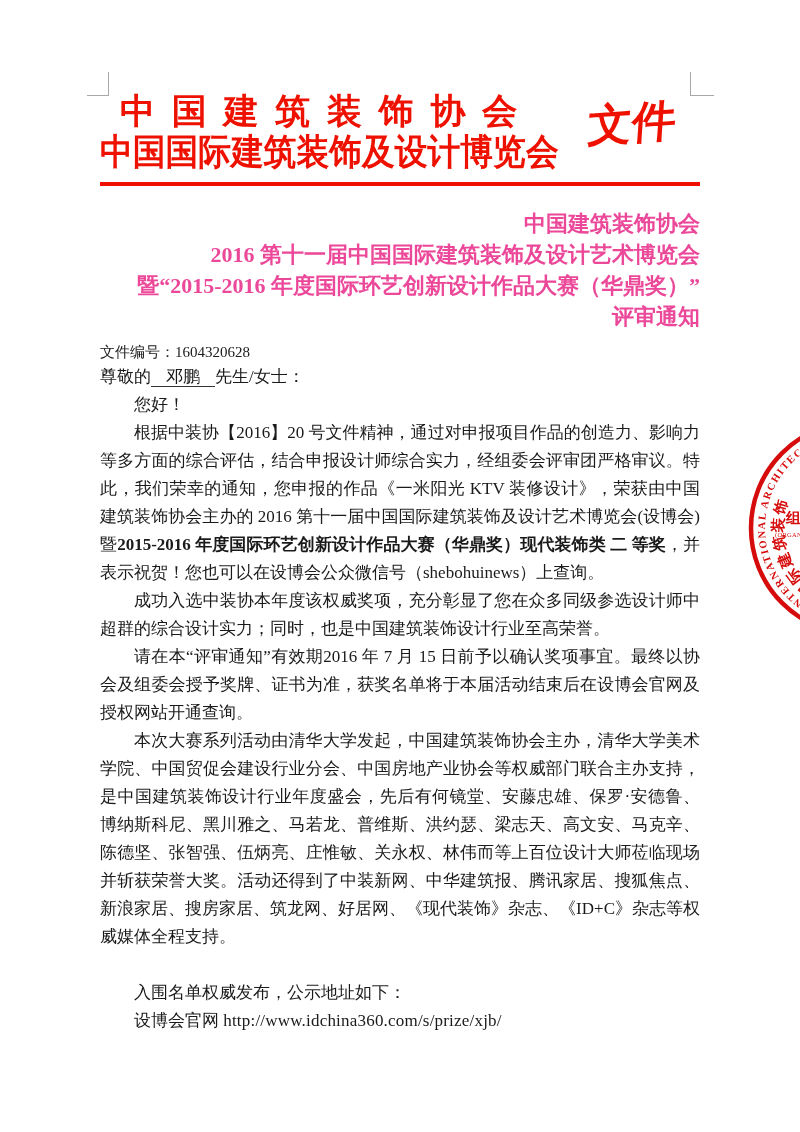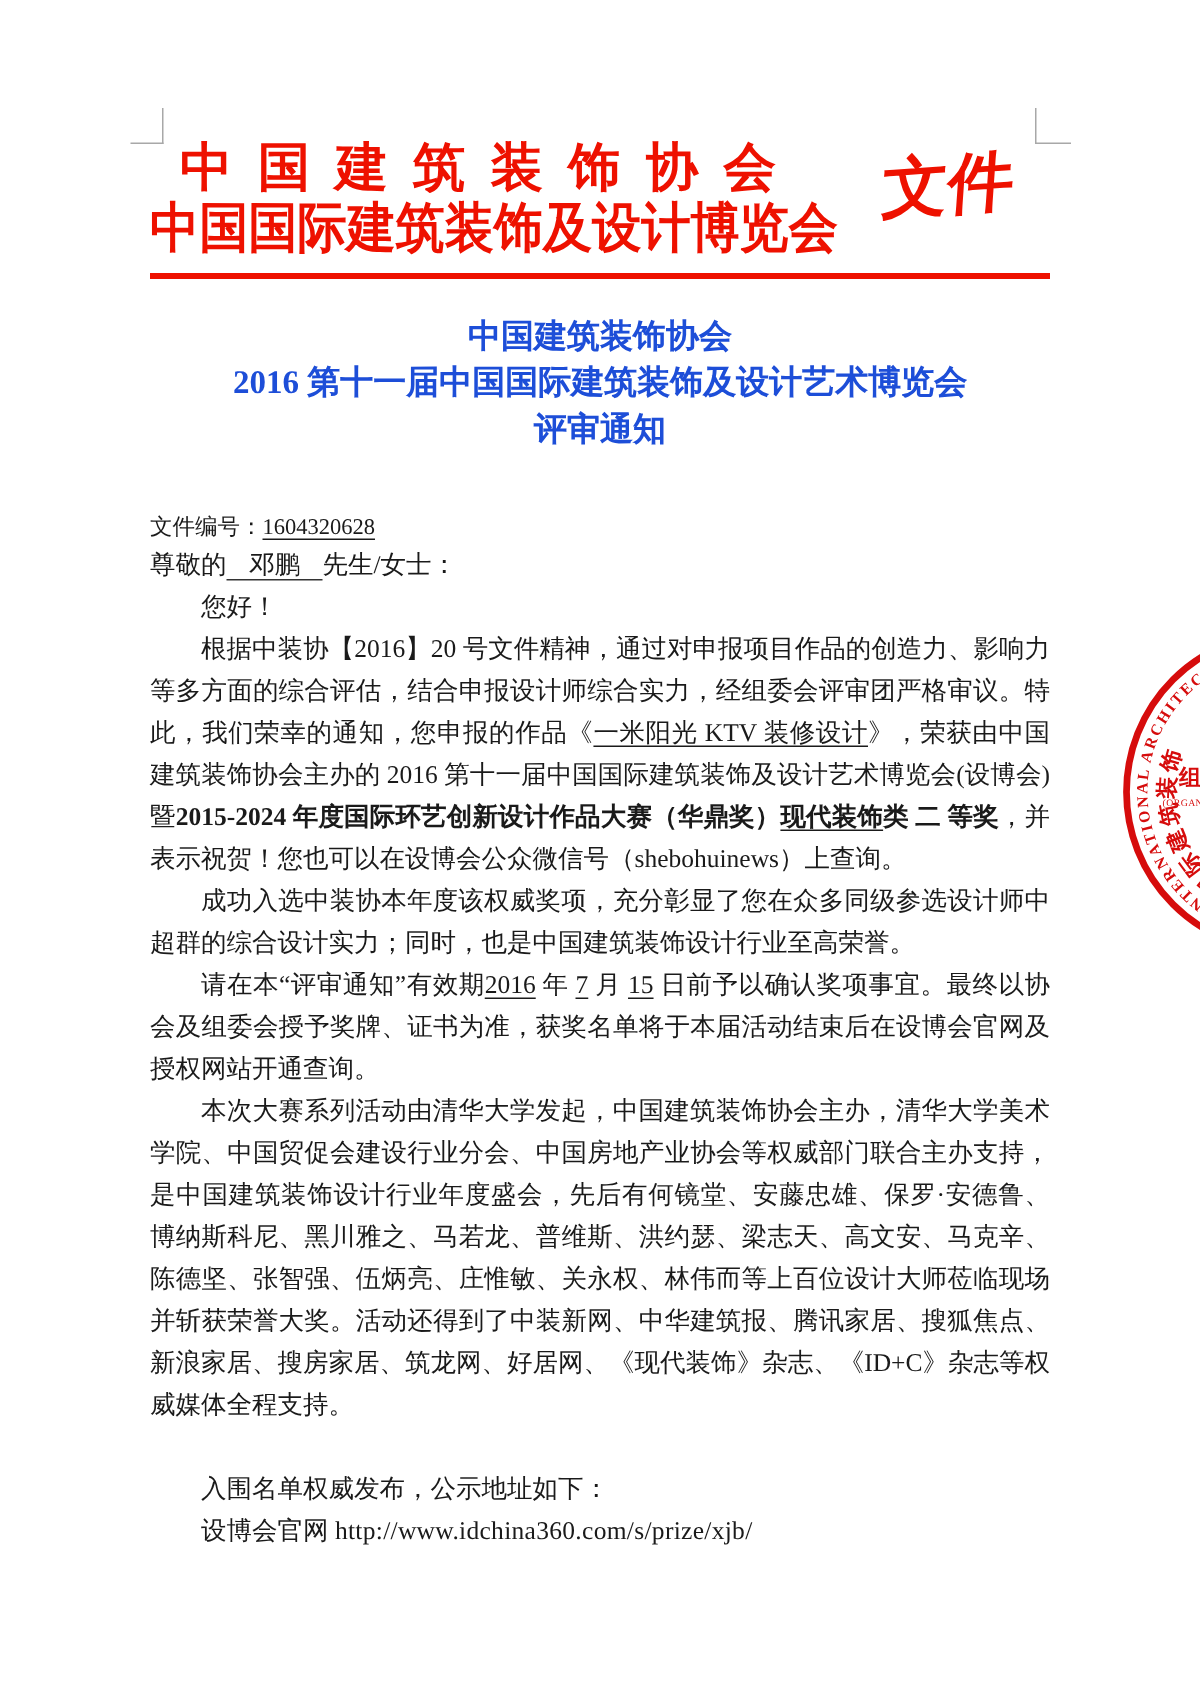--- a/index.html
+++ b/index.html
@@ -16,28 +16,28 @@
     border-left:1.5px solid #a8a8a8;border-bottom:1.5px solid #a8a8a8;}
   
   .lh1{position:absolute;left:120px;top:94px;font-size:35px;font-weight:bold;
     color:#ee1100;letter-spacing:4px;white-space:nowrap;line-height:1;}
   .lh2{position:absolute;left:100px;top:134px;font-size:36px;font-weight:bold;
     color:#ee1100;white-space:nowrap;line-height:1;transform:scaleX(0.91);transform-origin:left center;}
   .doc-type{position:absolute;left:588px;top:102px;font-size:44px;font-weight:bold;
     color:#ee1100;line-height:1;transform:rotate(-4deg) skewX(-8deg);}
   .red-rule{position:absolute;left:100px;top:182px;width:600px;height:4px;background:#ee1100;}
   
-  .titles{position:absolute;left:100px;top:208px;width:600px;text-align:center;
-    font-size:22px;font-weight:bold;line-height:31px;color:#1d4ed8;}
+  .titles{position:absolute;left:100px;top:208px;width:600px;text-align:right;
+    font-size:22px;font-weight:bold;line-height:31px;color:#ec4899;}
   
   .content{position:absolute;left:100px;top:341px;width:600px;font-size:17px;line-height:28px;}
   .doc-no{text-align:right;font-size:15px;line-height:22px;margin:0 0 4px 0;}
   .content p{margin:0;text-align:justify;}
   .indent{text-indent:2em;}
-  .u{text-decoration:underline;text-underline-offset:3px;}
+  .u{text-underline-offset:3px;}
   .b{font-weight:bold;}
   .name-u{border-bottom:1.2px solid #333;padding:0 15px;}
   .gap-top{margin-top:28px !important;}
   .url{letter-spacing:0.2px;margin-top:48px;}
   
   .seal{position:absolute;left:742px;top:413px;width:230px;height:230px;opacity:0.95;}
   .seal text{font-family:"Liberation Serif","DejaVu Serif",serif;}
 </style>
 </head>
 <body>
@@ -48,31 +48,32 @@
   <div class="mark mark-right"></div>
 
   <div class="lh1">中 国 建 筑 装 饰 协 会</div>
   <div class="doc-type">文件</div>
   <div class="lh2">中国国际建筑装饰及设计博览会</div>
   <div class="red-rule"></div>
 
   <div class="titles">
     <div>中国建筑装饰协会</div>
     <div>2016 第十一届中国国际建筑装饰及设计艺术博览会</div>
+    <div>暨“2015-2016 年度国际环艺创新设计作品大赛（华鼎奖）”</div>
     <div>评审通知</div>
   </div>
 
   <div class="content">
     <p class="doc-no"><span>文件编号：</span><span class="u">1604320628</span></p>
 
     <p><span>尊敬的</span><span class="name-u">邓鹏</span><span>先生/女士：</span></p>
 
     <p class="indent">您好！</p>
 
-    <p class="indent"><span>根据中装协【2016】20 号文件精神，通过对申报项目作品的创造力、影响力等多方面的综合评估，结合申报设计师综合实力，经组委会评审团严格审议。特此，我们荣幸的通知，您申报的作品《</span><span class="u">一米阳光 KTV 装修设计</span><span>》，荣获由中国建筑装饰协会主办的 2016 第十一届中国国际建筑装饰及设计艺术博览会(设博会)暨</span><span class="b">2015-2024 年度国际环艺创新设计作品大赛（华鼎奖）</span><span class="b u">现代装饰</span><span class="b">类 二 等奖</span><span>，并表示祝贺！您也可以在设博会公众微信号（shebohuinews）上查询。</span></p>
+    <p class="indent"><span>根据中装协【2016】20 号文件精神，通过对申报项目作品的创造力、影响力等多方面的综合评估，结合申报设计师综合实力，经组委会评审团严格审议。特此，我们荣幸的通知，您申报的作品《</span><span class="u">一米阳光 KTV 装修设计</span><span>》，荣获由中国建筑装饰协会主办的 2016 第十一届中国国际建筑装饰及设计艺术博览会(设博会)暨</span><span class="b">2015-2016 年度国际环艺创新设计作品大赛（华鼎奖）</span><span class="b u">现代装饰</span><span class="b">类 二 等奖</span><span>，并表示祝贺！您也可以在设博会公众微信号（shebohuinews）上查询。</span></p>
 
     <p class="indent">成功入选中装协本年度该权威奖项，充分彰显了您在众多同级参选设计师中超群的综合设计实力；同时，也是中国建筑装饰设计行业至高荣誉。</p>
 
     <p class="indent"><span>请在本“评审通知”有效期</span><span class="u">2016</span><span> 年 </span><span class="u">7</span><span> 月 </span><span class="u">15</span><span> 日前予以确认奖项事宜。最终以协会及组委会授予奖牌、证书为准，获奖名单将于本届活动结束后在设博会官网及授权网站开通查询。</span></p>
 
     <p class="indent">本次大赛系列活动由清华大学发起，中国建筑装饰协会主办，清华大学美术学院、中国贸促会建设行业分会、中国房地产业协会等权威部门联合主办支持，是中国建筑装饰设计行业年度盛会，先后有何镜堂、安藤忠雄、保罗·安德鲁、博纳斯科尼、黑川雅之、马若龙、普维斯、洪约瑟、梁志天、高文安、马克辛、陈德坚、张智强、伍炳亮、庄惟敏、关永权、林伟而等上百位设计大师莅临现场并斩获荣誉大奖。活动还得到了中装新网、中华建筑报、腾讯家居、搜狐焦点、新浪家居、搜房家居、筑龙网、好居网、《现代装饰》杂志、《ID+C》杂志等权威媒体全程支持。</p>
 
     <p class="indent gap-top">入围名单权威发布，公示地址如下：</p>
 
     <p class="indent"><span>设博会官网 </span><span class="url">http://www.idchina360.com/s/prize/xjb/</span></p>

